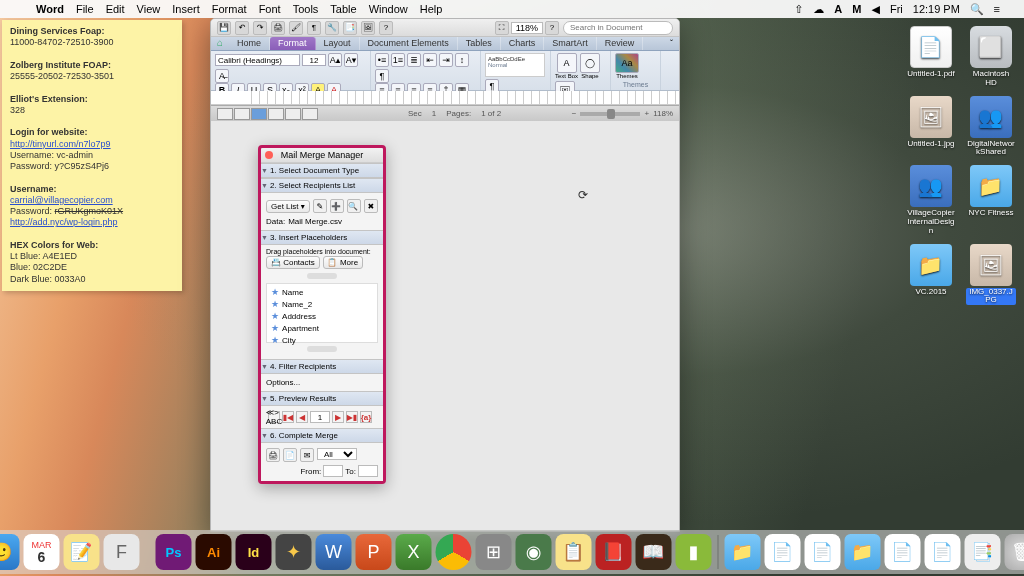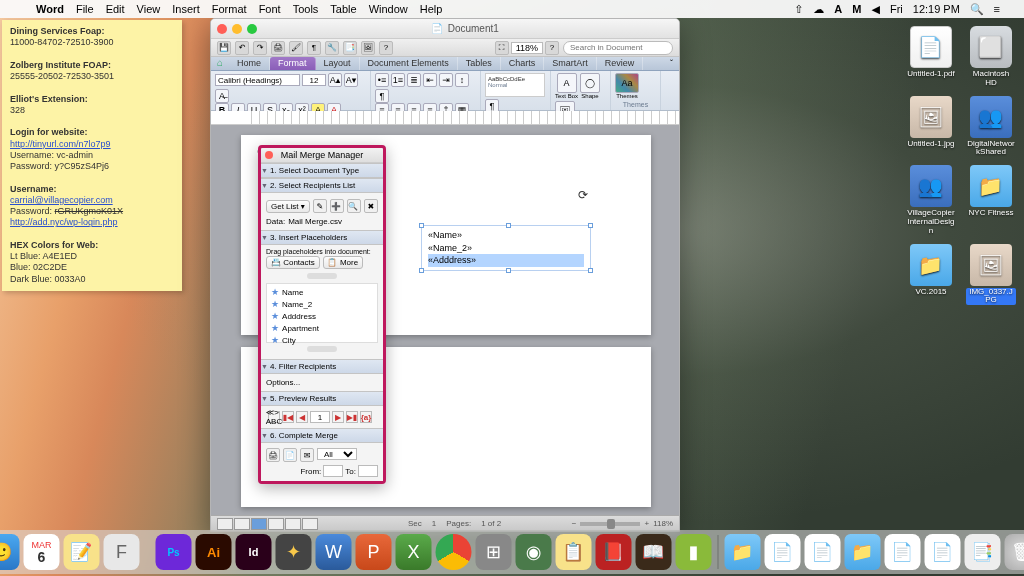--- a/index.html
+++ b/index.html
@@ -104,23 +104,23 @@
 .desk-icon.sel .lbl { background:#3478f6; border-radius:2px; padding:0 2px;}
 
 
 .dock { position:absolute; bottom:2px; left:50%; transform:translateX(-50%); height:44px; background:rgba(220,220,220,0.55); border-radius:8px; padding:3px 8px; display:flex; gap:4px; align-items:center; z-index:40; backdrop-filter:blur(4px);}
 .dock .app { width:36px; height:36px; border-radius:8px; display:flex; align-items:center; justify-content:center; font-size:18px; color:#fff; position:relative;}
 .dock .sep { width:1px; height:34px; background:rgba(0,0,0,0.25); margin:0 2px;}
 .app.finder{background:linear-gradient(#4aa8f0,#2a78c8);} 
 .app.cal{background:#fff; color:#e33; font-size:9px; flex-direction:column; line-height:1;} 
 .app.cal .d{color:#333;font-size:14px;font-weight:bold;}
 .app.notes{background:#f8e28a;} .app.font{background:#e8e8e8;color:#666;}
-.app.ps{background:#6d28d9;color:#00c8ff;font-weight:bold;font-size:10px;margin-left:12px;}
+.app.ps{background:#701a75;color:#00c8ff;font-weight:bold;font-size:13px;margin-left:12px;}
 .app.ai{background:#2a0a00;color:#ff8a00;font-weight:bold;font-size:13px;}
-.app.id{background:#2a001a;color:#ffffff;font-weight:bold;font-size:11px;border-radius:8px;}
+.app.id{background:#2a001a;color:#fde047;font-weight:bold;font-size:13px;border-radius:8px;}
 .app.spark{background:#444;color:#f8c84a;}
 .app.word{background:linear-gradient(#4a8adb,#2a5a9b);}
 .app.ppt{background:linear-gradient(#e8683a,#c8481a);}
 .app.excel{background:linear-gradient(#5aaa4a,#3a7a2a);}
 .app.chrome{background:conic-gradient(#ea4335 0 120deg,#fbbc05 120deg 240deg,#34a853 240deg 360deg);border-radius:50%;}
 .app.generic{background:#888;}
 .app.adobe{background:#b22;}
 .app.folder{background:linear-gradient(#7ec8f8,#4aa8e8);border-radius:6px;}
 .app.trash{background:radial-gradient(#ddd,#aaa);}
 
@@ -174,28 +174,20 @@
   <a>carrial@villagecopier.com</a>
   <div><span>Password:</span> <span style="text-decoration:line-through;">rGRUKgmoK01X</span></div>
   <a>http://add.nyc/wp-login.php</a><br><br>
   <div><b>HEX Colors for Web:</b></div>
   <div>Lt Blue: A4E1ED</div>
   <div>Blue: 02C2DE</div>
   <div>Dark Blue: 0033A0</div>
 </div>
 
 <div class="word-window">
-  <div class="titlebar">
-    <div class="traffic">
-      <span class="tl-close"></span>
-      <span class="tl-min"></span>
-      <span class="tl-max"></span>
-    </div>
-    <span class="title"><span style="margin-right:4px">📄</span><span>Document1</span></span>
-  </div>
   <div class="qat">
     <span class="btn">💾</span>
     <span class="btn">↶</span>
     <span class="btn">↷</span>
     <span class="btn">🖨</span>
     <span class="btn">🖌</span>
     <span class="btn">¶</span>
     <span class="btn">🔧</span>
     <span class="btn">📑</span>
     <span class="btn">🖼</span>
@@ -299,37 +291,20 @@
           <div class="fmt-btn" style="width:24px;height:20px;background:linear-gradient(45deg,#4a8,#48a,#a84,#a48)">Aa</div>
           <div style="font-size:6px">Themes</div>
         </div>
       </div>
       <div class="label">Themes</div>
     </div>
   </div>
   <div class="ruler">
       <div class="ruler-scale"></div>
     </div>
-  <div class="doc-area">
-    <div class="page">
-      <div class="return-addr">Click here to enter a return address.</div>
-      <div class="merge-box">
-        <div class="field">«Name»</div>
-        <div class="field">«Name_2»</div>
-        <div class="field sel">«Adddress»</div>
-        <span class="merge-handle" style="top:-3px;left:-3px"></span>
-        <span class="merge-handle" style="top:-3px;right:-3px"></span>
-        <span class="merge-handle" style="bottom:-3px;left:-3px"></span>
-        <span class="merge-handle" style="bottom:-3px;right:-3px"></span>
-        <span class="merge-handle" style="top:-3px;left:50%"></span>
-        <span class="merge-handle" style="bottom:-3px;left:50%"></span>
-      </div>
-    </div>
-    <div class="page2"></div>
-  </div>
   <div class="statusbar">
     <div class="views">
       <span></span>
       <span></span>
       <span class="active"></span>
       <span></span>
       <span></span>
       <span></span>
     </div>
     <span style="margin-left:80px">Sec</span>

